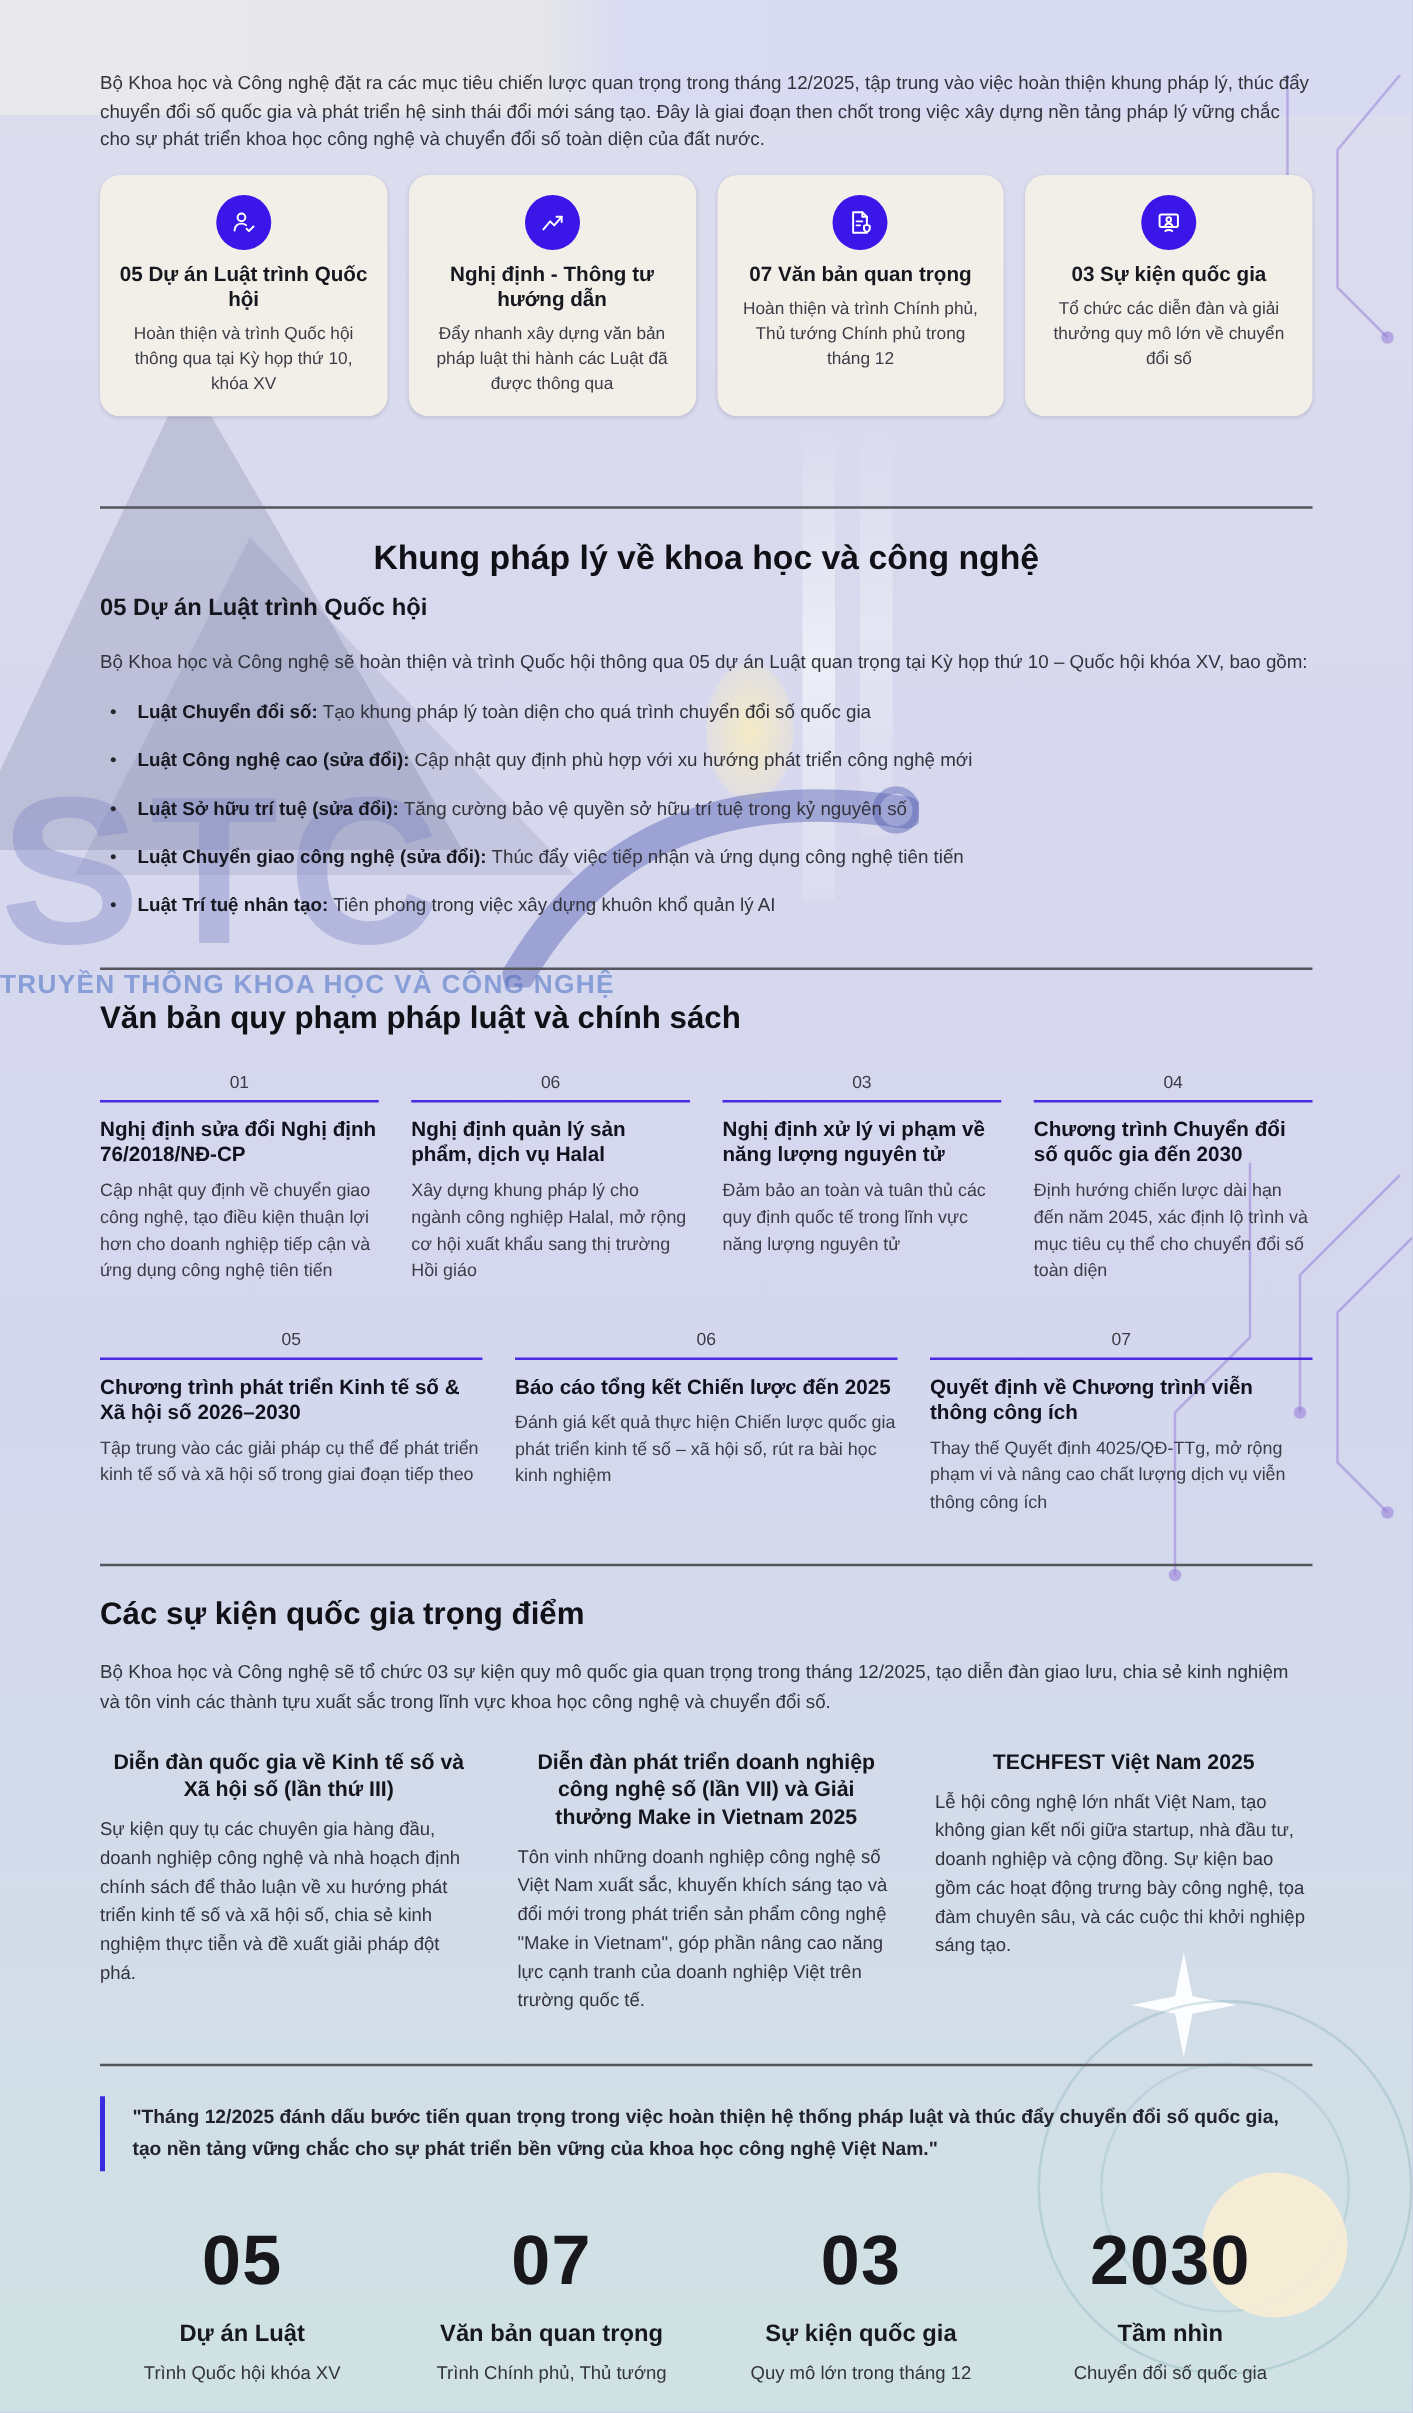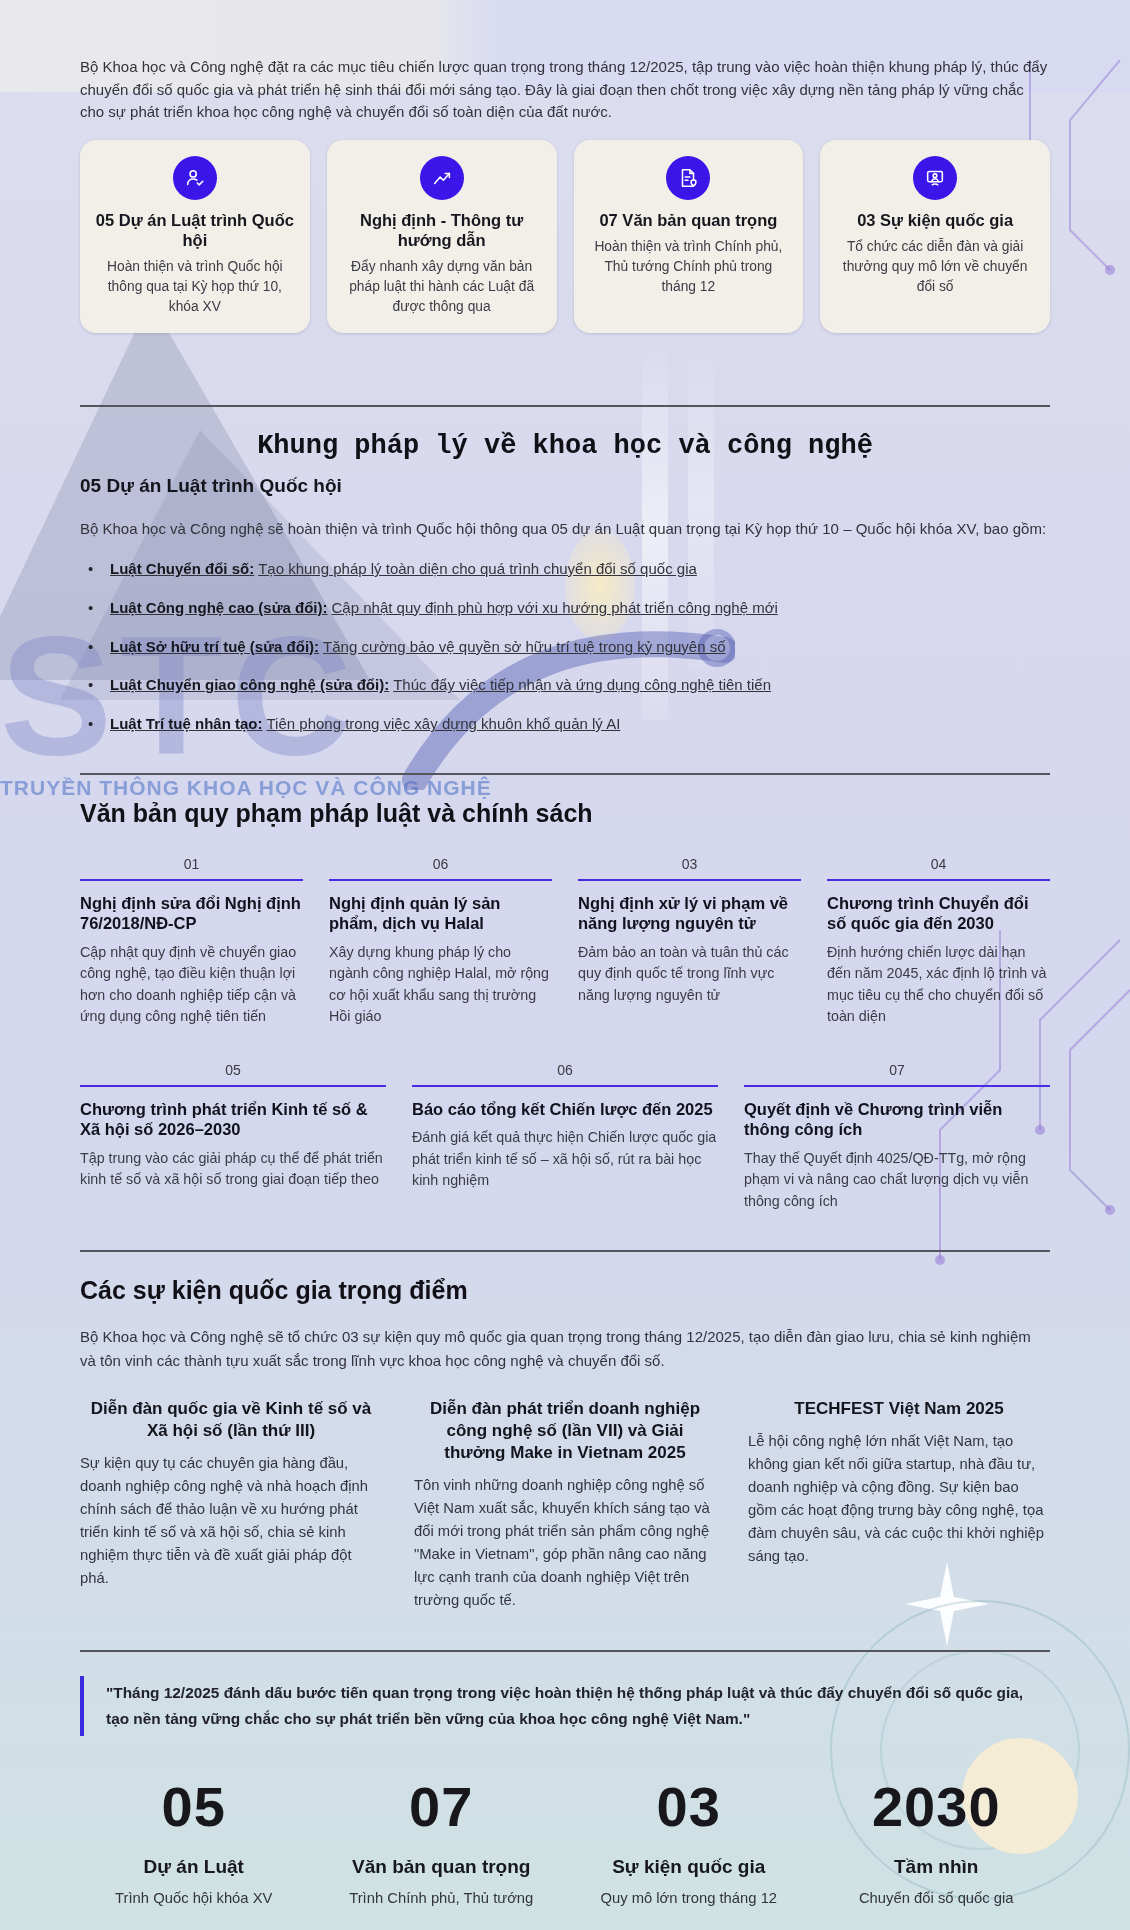--- a/index.html
+++ b/index.html
@@ -49,27 +49,27 @@
   .card-icon { width:44px; height:44px; border-radius:50%; background:#3a16e8;
                display:flex; align-items:center; justify-content:center; margin:0 auto 10px; }
   .card-icon svg { width:22px; height:22px; stroke:#fff; stroke-width:1.7; fill:none;
                    stroke-linecap:round; stroke-linejoin:round; }
   .card-title { font-size:16.5px; font-weight:bold; line-height:1.22; color:#17171f; }
   .card-desc { margin-top:7px; font-size:13.8px; line-height:1.45; color:#3c3c46; }
 
   .divider { border:none; border-top:2px solid #55555c; margin-top:72px; }
   .divider.tight { margin-top:38px; }
 
-  .h-center { margin-top:24px; text-align:center; font-size:27px; font-weight:bold; color:#101016;font-family:Liberation Mono, monospace; }
+  .h-center { margin-top:24px; text-align:center; font-size:27px; font-weight:bold; color:#101016; }
   .h-sub { margin-top:14px; font-size:19px; font-weight:bold; color:#15151d; }
   .para { margin-top:20px; font-size:15px; line-height:1.55; color:#33333c; }
 
   ul.law-list { margin-top:18px; list-style:none; }
   ul.law-list li { position:relative; padding-left:30px; margin-bottom:17px;
-                   font-size:15px; line-height:1.45; color:#33333c;text-decoration:underline; }
+                   font-size:15px; line-height:1.45; color:#33333c; }
   ul.law-list li::before { content:"•"; position:absolute; left:8px; top:0; color:#26262e; }
   .law-lead { font-weight:bold; color:#17171f; margin-right:4px; }
 
   .h-left { margin-top:24px; font-size:25px; font-weight:bold; color:#101016; }
 
   .docs-grid { display:grid; gap:0 26px; margin-top:28px; }
   .cols4 { grid-template-columns:repeat(4,1fr); }
   .cols3 { grid-template-columns:repeat(3,1fr); }
   .doc-num { text-align:center; font-size:14px; color:#3a3a44; padding-bottom:7px;
              border-bottom:2px solid #4b2be2; }

